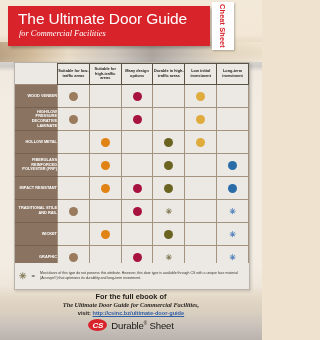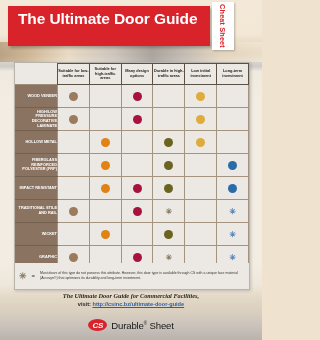--- a/index.html
+++ b/index.html
@@ -29,21 +29,21 @@
     opacity:.85;
   }
   
   #header-banner{
     position:absolute;left:8px;top:6px;width:202px;height:40px;
     background:#d8232a;
     box-shadow:2px 2px 3px rgba(0,0,0,.28);
   }
   #header-title{
     position:absolute;left:10px;top:5px;
-    color:#ffffff;font-size:15.5px;font-weight:bold;
+    color:#ffffff;font-size:15.5px;font-weight:normal;
     letter-spacing:-.1px;line-height:16px;white-space:nowrap;text-align:center;
   }
   #header-subtitle{
     position:absolute;left:11px;top:23px;
     color:#ffffff;font-size:8.4px;font-style:italic;
     font-family:"Liberation Serif",serif;white-space:nowrap;
   }
   
   #cheat-tab{
     position:absolute;left:212px;top:2px;width:22px;height:48px;
@@ -132,20 +132,21 @@
   #logo-text sup{font-size:4.5px;vertical-align:super;}
 </style>
 </head>
 <body>
 
 <div id="bg-gradient"></div>
 <div id="bg-sheen"></div>
 
 <div id="header-banner">
   <div id="header-title">The Ultimate Door Guide</div>
+  <div id="header-subtitle">for Commercial Facilities</div>
 </div>
 
 <div id="cheat-tab">
   <div id="cheat-tab-label">Cheat Sheet</div>
 </div>
 
 <div id="card">
   <table id="matrix">
     <thead>
       <tr>
@@ -235,20 +236,21 @@
   </table>
 
   <div id="footnote">
     <span id="footnote-star">✳</span>
     <span id="footnote-eq">=</span>
     <span id="footnote-text">Most doors of this type do not possess this attribute. However, this door type is available through CS with a unique face material (Acrovyn®) that optimizes its durability and long-term investment.</span>
   </div>
 </div>
 
 <div id="cta">
+  <div id="cta-line1">For the full ebook of</div>
   <div id="cta-line2">The Ultimate Door Guide for Commercial Facilities,</div>
   <div id="cta-line3">
     <span>visit:</span>
     <a id="cta-url" href="#">http://csinc.bz/ultimate-door-guide</a>
   </div>
 </div>
 
 <div id="logo-row">
   <div id="logo-badge">CS</div>
   <div id="logo-text">

